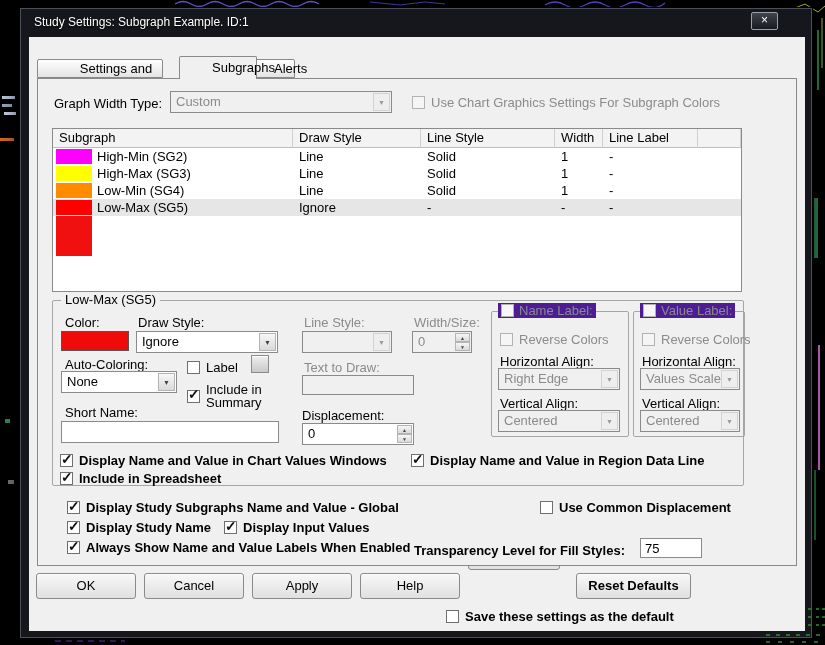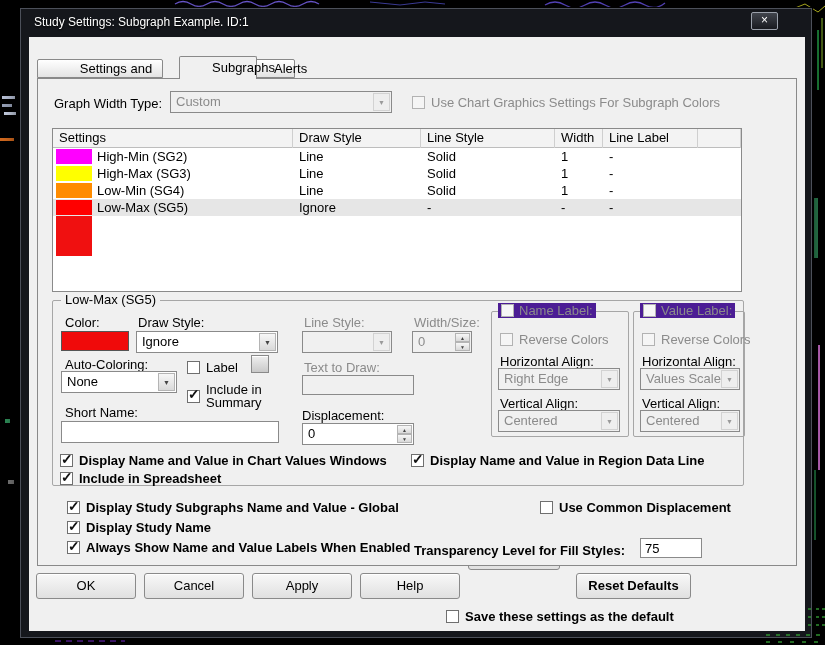--- a/index.html
+++ b/index.html
@@ -141,21 +141,21 @@
           <span class="carrow">▼</span>
         </div>
 
         <div class="cb dis2" style="left:374px;top:16px">
           <span class="bx"></span>
           <span class="dis">Use Chart Graphics Settings For Subgraph Colors</span>
         </div>
 
         <div class="listbox" style="left:14px;top:49px;width:690px;height:164px">
           <div class="lhead">
-            <span class="hc" style="left:0;width:240px">Settings</span>
+            <span class="hc" style="left:0;width:240px">Subgraph</span>
             <span class="hc" style="left:240px;width:128px">Draw Style</span>
             <span class="hc" style="left:368px;width:134px">Line Style</span>
             <span class="hc" style="left:502px;width:48px">Width</span>
             <span class="hc" style="left:550px;width:95px">Line Label</span>
             <span class="hc" style="left:645px;width:43px"></span>
           </div>
 
           <div class="lrow" style="top:19px">
             <span class="swatch" style="background: rgb(255, 0, 255);"></span>
             <span class="cell" style="left:44px">High-Min (SG2)</span>
@@ -305,20 +305,24 @@
           <span class="bx"></span>
           <span style="font-weight:bold">Display Study Subgraphs Name and Value - Global</span>
         </div>
         <div class="cb" style="left:502px;top:421px">
           <span class="bx"></span>
           <span style="font-weight:bold">Use Common Displacement</span>
         </div>
         <div class="cb checked" style="left:29px;top:441px">
           <span class="bx"></span>
           <span style="font-weight:bold">Display Study Name</span>
+        </div>
+        <div class="cb checked" style="left:186px;top:441px">
+          <span class="bx"></span>
+          <span style="font-weight:bold">Display Input Values</span>
         </div>
         <div class="cb checked" style="left:29px;top:461px">
           <span class="bx"></span>
           <span style="font-weight:bold">Always Show Name and Value Labels When Enabled</span>
         </div>
         <span class="lbl" style="left:376px;top:464px;font-weight:bold">Transparency Level for Fill Styles:</span>
         <input class="tinput" style="left: 602px; top: 459px; width: 62px; height: 20px;" value="75">
       </div>
 
       <div class="btn" style="left:7px;top:536px;width:100px"><span>OK</span></div>

